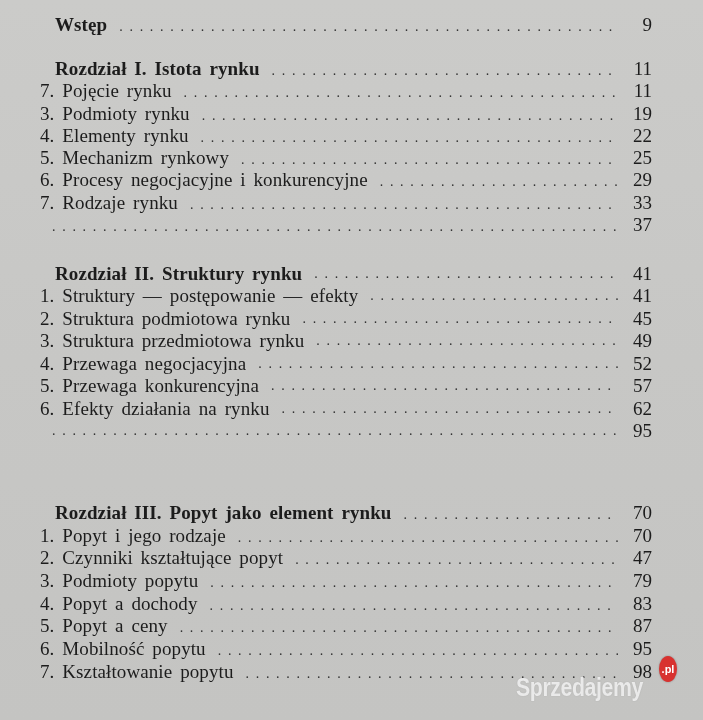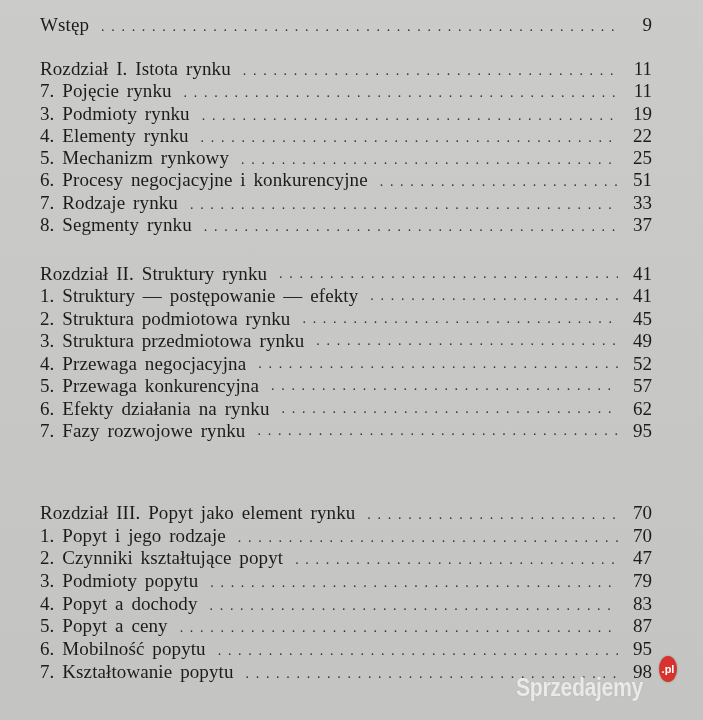--- a/index.html
+++ b/index.html
@@ -5,21 +5,21 @@
   html,body{margin:0;padding:0;}
   body{width:703px;height:720px;overflow:hidden;background:#c9c9c7;
        background-image:linear-gradient(180deg,#cbcbc9 0%,#c7c7c5 50%,#c4c4c2 100%);
        font-family:"Liberation Serif","DejaVu Serif",serif;color:#1c1c1c;position:relative;}
   .toc{position:absolute;left:40px;top:0;width:612px;}
   .row{display:flex;align-items:baseline;height:22.3px;font-size:19px;line-height:22px;white-space:nowrap;}
   .row .title{flex:0 0 auto;letter-spacing:0.1px;word-spacing:3px;}
   .row .dots{flex:1 1 auto;overflow:hidden;margin:0 10px 0 12px;color:#333;font-size:14px;letter-spacing:7.3px;}
   .row .dots::before{content:". . . . . . . . . . . . . . . . . . . . . . . . . . . . . . . . . . . . . . . . . . . . . . . . . . . . . . . . . . . . . . . . . . .";letter-spacing:0;word-spacing:3.2px;}
   .row .page{flex:0 0 auto;min-width:24px;text-align:right;}
-  .row.head .title{font-weight:normal;}
+  .row.head .title{font-weight:bold;margin-left:15px;}
   .section{position:absolute;left:0;width:612px;}
   .sec0{top:14px;}
   .sec1{top:58px;}
   .sec2{top:262px;}
   .sec3{top:502px;}
   .sec2 .row{height:22.5px;align-items:flex-end;}
   .sec3 .row{height:22.7px;}
   .watermark{position:absolute;left:516px;top:672px;display:flex;align-items:flex-start;}
   .wm-text{font-family:"Liberation Sans","DejaVu Sans",sans-serif;font-weight:bold;font-size:26px;color:rgba(255,255,255,0.78);
            letter-spacing:-0.5px;transform:scaleX(0.82);transform-origin:left center;text-shadow:0 0 1px rgba(120,120,120,0.5);}
@@ -62,29 +62,28 @@
         <span class="page">22</span>
       </div>
     <div class="row">
         <span class="title">5. Mechanizm rynkowy</span>
         <span class="dots"></span>
         <span class="page">25</span>
       </div>
     <div class="row">
         <span class="title">6. Procesy negocjacyjne i konkurencyjne</span>
         <span class="dots"></span>
-        <span class="page">51</span>
+        <span class="page">29</span>
       </div>
     <div class="row">
         <span class="title">7. Rodzaje rynku</span>
         <span class="dots"></span>
         <span class="page">33</span>
       </div>
     <div class="row">
-        <span class="title">8. Segmenty rynku</span>
         <span class="dots"></span>
         <span class="page">37</span>
       </div>
   </div>
 
   <div class="section sec2">
     <div class="row head">
       <span class="title">Rozdział II. Struktury rynku</span>
       <span class="dots"></span>
       <span class="page">41</span>
@@ -113,21 +112,20 @@
         <span class="title">5. Przewaga konkurencyjna</span>
         <span class="dots"></span>
         <span class="page">57</span>
       </div>
     <div class="row">
         <span class="title">6. Efekty działania na rynku</span>
         <span class="dots"></span>
         <span class="page">62</span>
       </div>
     <div class="row">
-        <span class="title">7. Fazy rozwojowe rynku</span>
         <span class="dots"></span>
         <span class="page">95</span>
       </div>
   </div>
 
   <div class="section sec3">
     <div class="row head">
       <span class="title">Rozdział III. Popyt jako element rynku</span>
       <span class="dots"></span>
       <span class="page">70</span>

